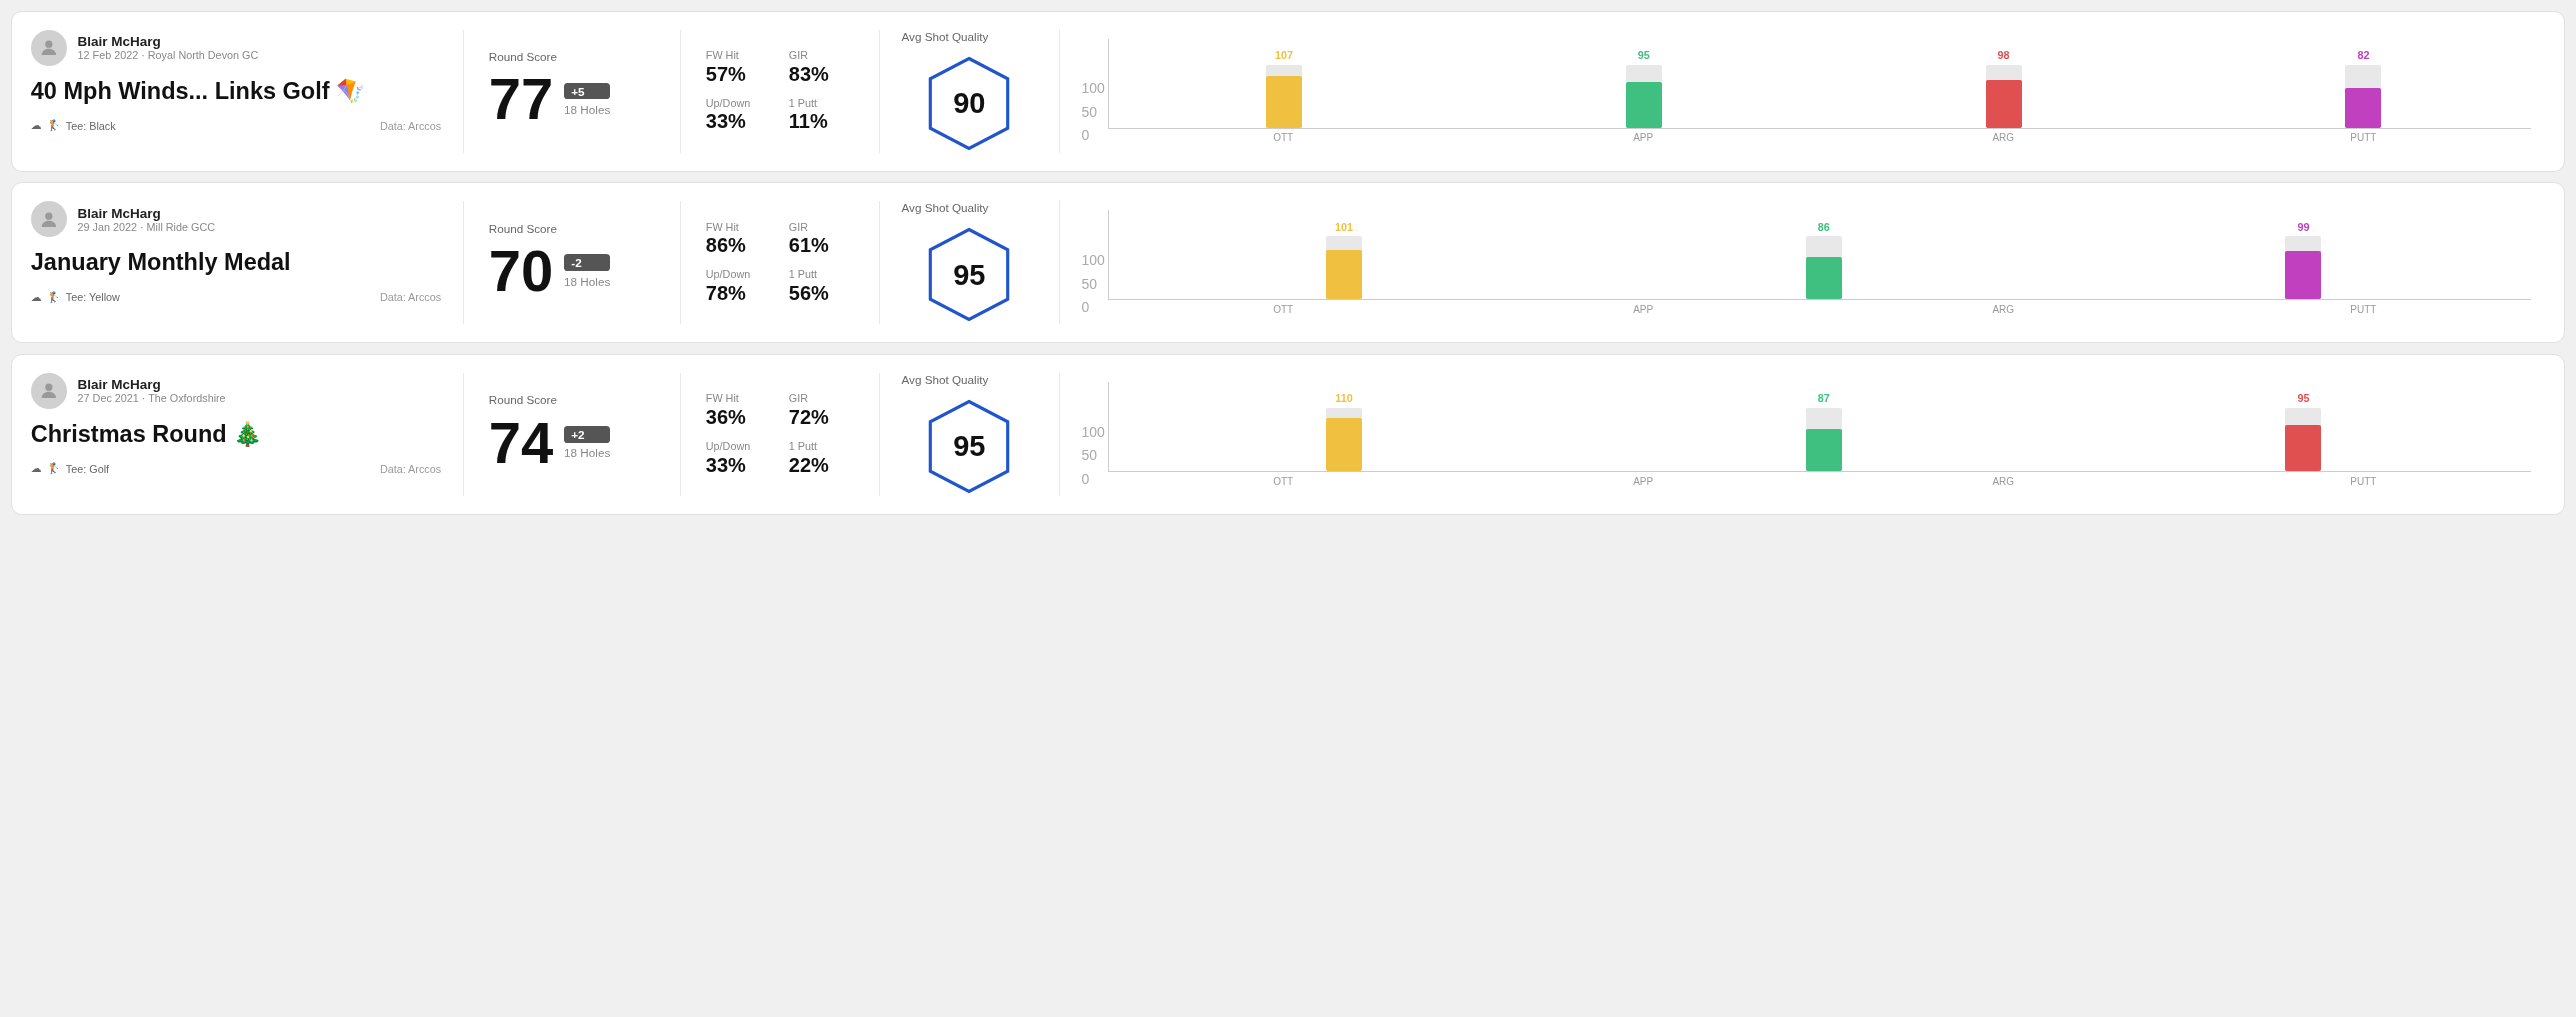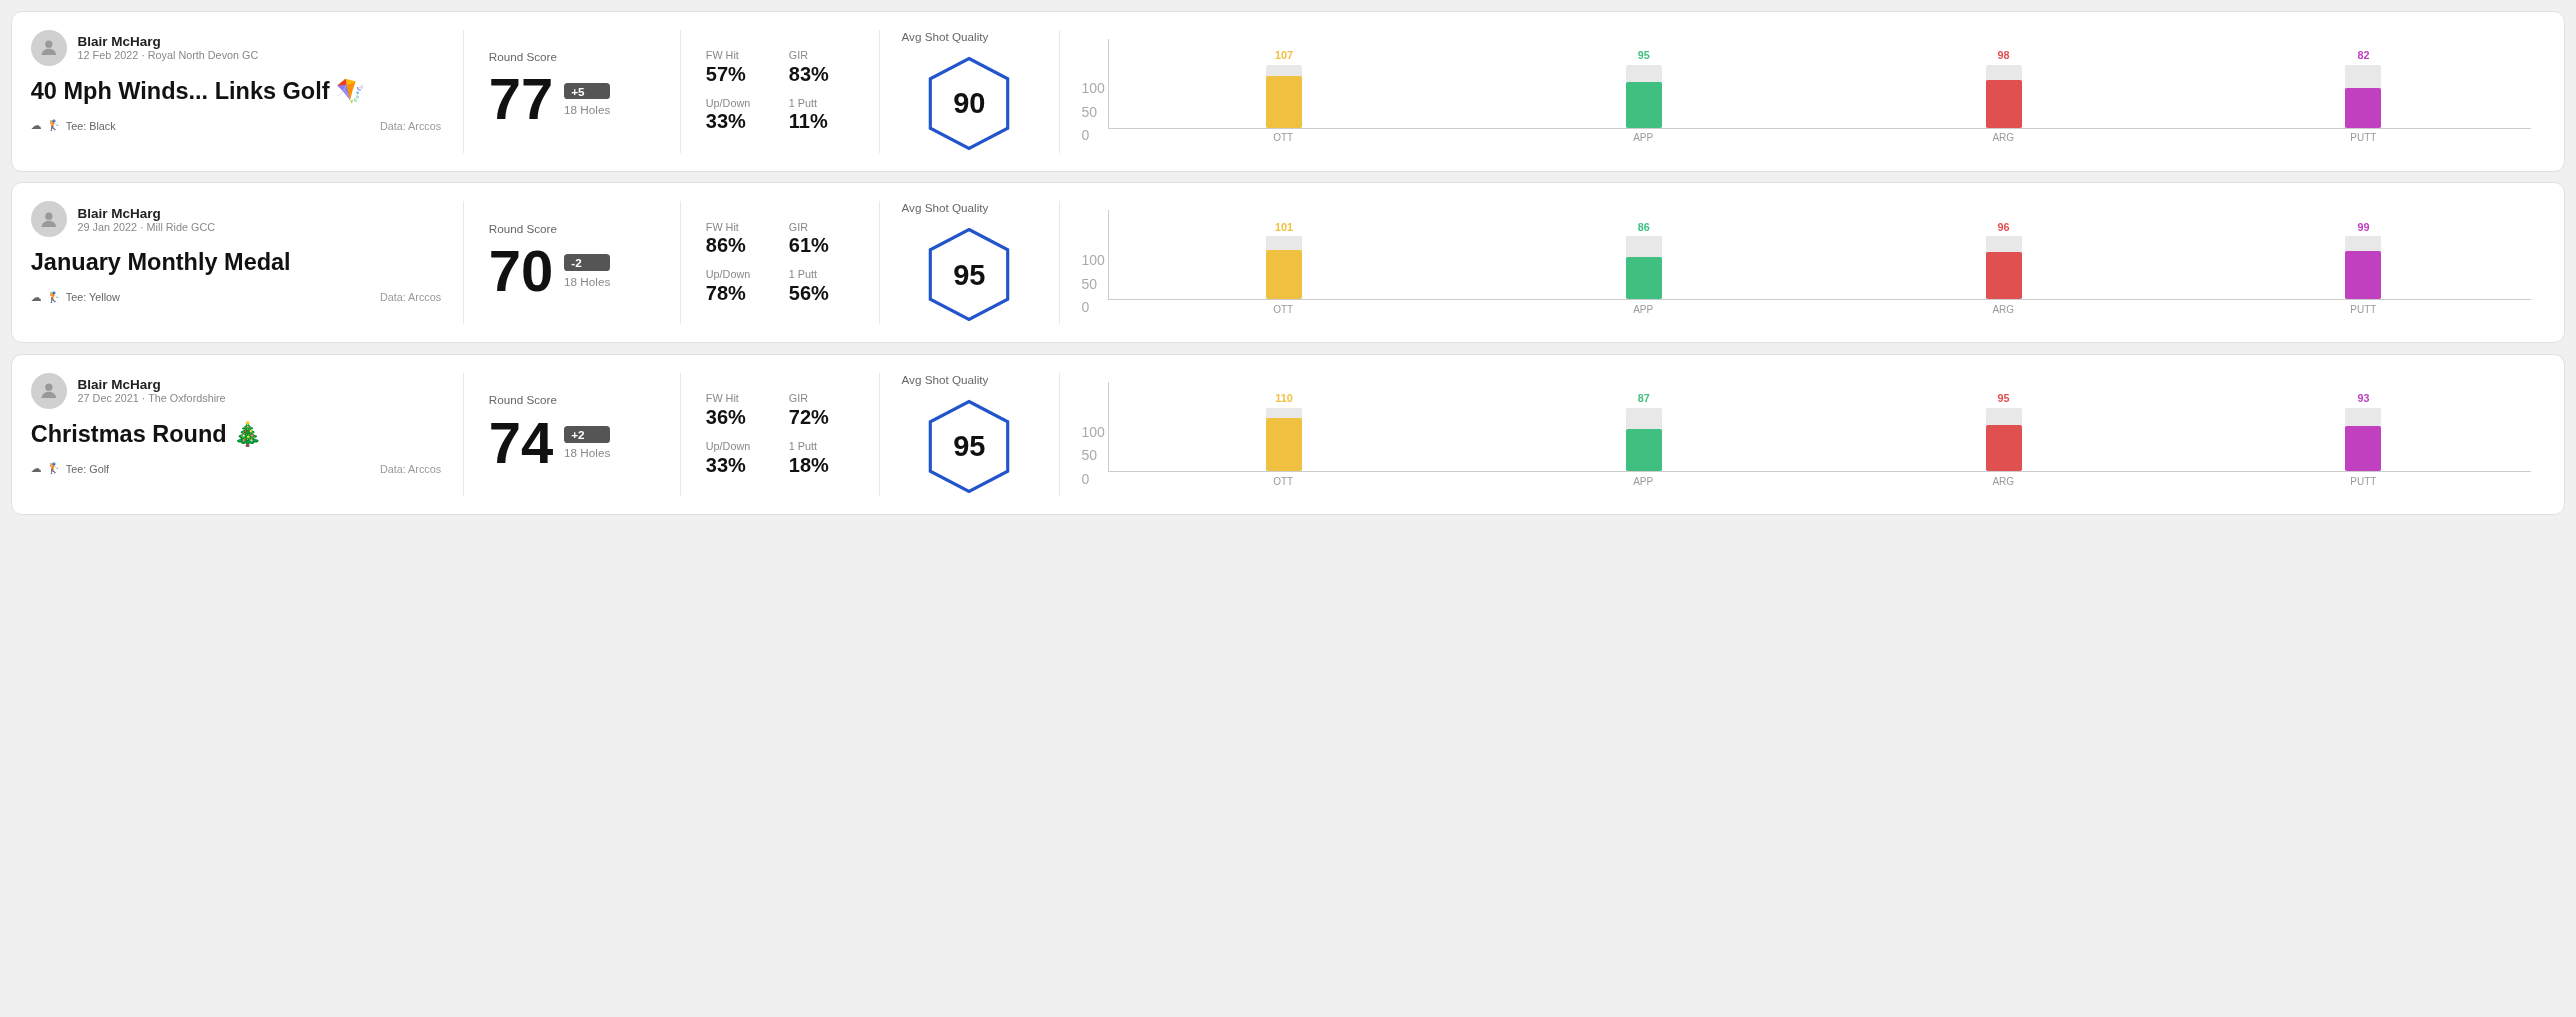--- a/index.html
+++ b/index.html
@@ -464,27 +464,20 @@
       </div>
     </div>
                 <div class="bar-group">
       <span class="bar-value" style="color:#40c080">86</span>
       <div class="bar-wrapper">
         <div class="bar-bg"></div>
         <div class="bar-fill" style="background:#40c080; height:42px;"></div>
       </div>
     </div>
                 <div class="bar-group">
-      <span class="bar-value" style="color:#e05050">96</span>
-      <div class="bar-wrapper">
-        <div class="bar-bg"></div>
-        <div class="bar-fill" style="background:#e05050; height:47px;"></div>
-      </div>
-    </div>
-                <div class="bar-group">
       <span class="bar-value" style="color:#c040c0">99</span>
       <div class="bar-wrapper">
         <div class="bar-bg"></div>
         <div class="bar-fill" style="background:#c040c0; height:48px;"></div>
       </div>
     </div>
               </div>
         <div style="display:flex; gap:25px; padding-left:7.2px; margin-top:3.6px;">
                 <div style="flex:1; text-align:center; font-size:10px; color:#999;">OTT</div>
                 <div style="flex:1; text-align:center; font-size:10px; color:#999;">APP</div>
@@ -543,21 +536,21 @@
         <div class="stat-item">
           <div class="stat-label">GIR</div>
           <div class="stat-value">72%</div>
         </div>
         <div class="stat-item">
           <div class="stat-label">Up/Down</div>
           <div class="stat-value">33%</div>
         </div>
         <div class="stat-item">
           <div class="stat-label">1 Putt</div>
-          <div class="stat-value">18%</div>
+          <div class="stat-value">22%</div>
         </div>
       </div>
     </div>
 
     <div class="quality-section">
       <div class="quality-label">Avg Shot Quality</div>
       <div class="hexagon-container">
         <div class="hexagon">
           <svg viewBox="0 0 100 110" fill="none" xmlns="http://www.w3.org/2000/svg">
     <polygon points="50,5 93,27.5 93,82.5 50,105 7,82.5 7,27.5" fill="none" stroke="#2255cc" stroke-width="3.5"></polygon>
@@ -591,27 +584,20 @@
         <div class="bar-fill" style="background:#40c080; height:42px;"></div>
       </div>
     </div>
                 <div class="bar-group">
       <span class="bar-value" style="color:#e05050">95</span>
       <div class="bar-wrapper">
         <div class="bar-bg"></div>
         <div class="bar-fill" style="background:#e05050; height:46px;"></div>
       </div>
     </div>
-                <div class="bar-group">
-      <span class="bar-value" style="color:#c040c0">93</span>
-      <div class="bar-wrapper">
-        <div class="bar-bg"></div>
-        <div class="bar-fill" style="background:#c040c0; height:45px;"></div>
-      </div>
-    </div>
               </div>
         <div style="display:flex; gap:25px; padding-left:7.2px; margin-top:3.6px;">
                 <div style="flex:1; text-align:center; font-size:10px; color:#999;">OTT</div>
                 <div style="flex:1; text-align:center; font-size:10px; color:#999;">APP</div>
                 <div style="flex:1; text-align:center; font-size:10px; color:#999;">ARG</div>
                 <div style="flex:1; text-align:center; font-size:10px; color:#999;">PUTT</div>
               </div>
       </div>
     </div>
   </div>

